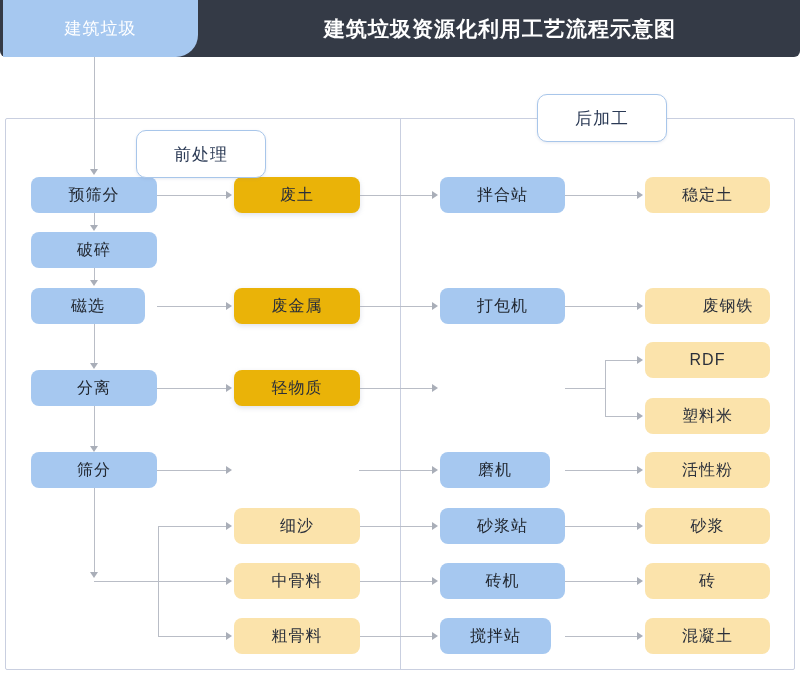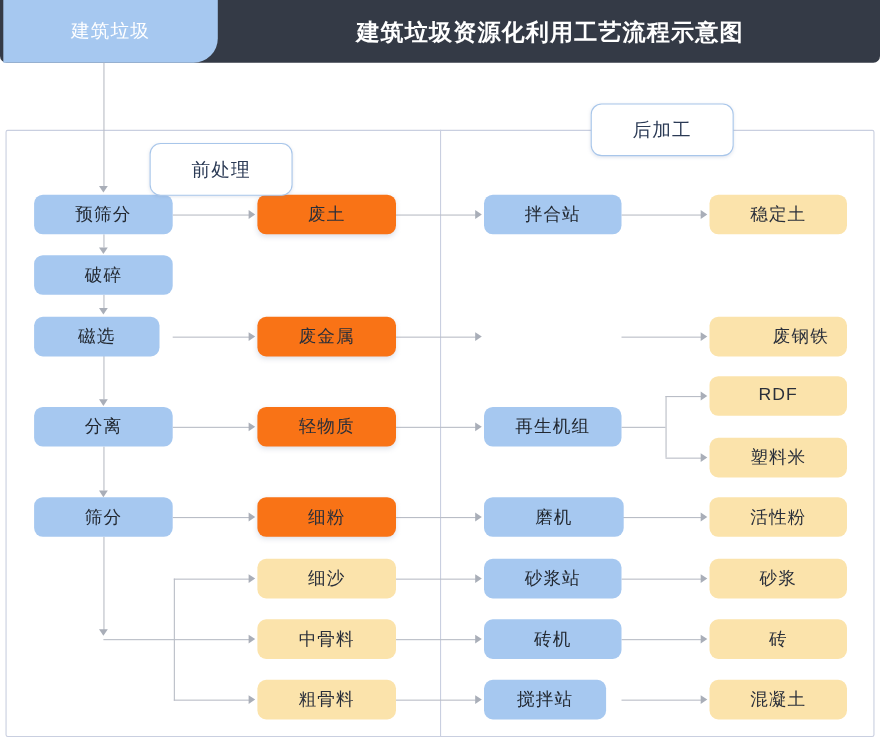--- a/index.html
+++ b/index.html
@@ -62,21 +62,21 @@
   .node{
     position:absolute;height:36px;
     border-radius:8px;
     display:flex;align-items:center;justify-content:center;
     font-size:16px;letter-spacing:1px;
     box-sizing:border-box;
     z-index:4;
   }
   .node.blue{background:#a6c8f0;color:#222831;}
   .node.white{
-    background:#f97316;color:#2a2f3a;
+    background:#eab308;color:#2a2f3a;
     box-shadow:0 2px 5px rgba(150,160,185,.30);
     text-align:right;
   }
   .node.amber{background:#fbe3ab;color:#2a2f3a;}
 
   
   .ln{position:absolute;background:#b9bdc6;z-index:2;}
   .ln.h{height:1px;}
   .ln.v{width:1px;}
   .arw{
@@ -187,28 +187,27 @@
 
   <div class="node blue" style="left:31px;top:232px;width:126px;">破碎</div>
   <div class="node blue" style="left:31px;top:177px;width:126px;">预筛分</div>
   <div class="node blue" style="left:31px;top:288px;width:114px;">磁选</div>
   <div class="node blue" style="left:31px;top:370px;width:126px;">分离</div>
   <div class="node blue" style="left:31px;top:452px;width:126px;">筛分</div>
 
   <div class="node white" style="left:234px;top:177px;width:126px;">废土</div>
   <div class="node white" style="left:234px;top:288px;width:126px;">废金属</div>
   <div class="node white" style="left:234px;top:370px;width:126px;">轻物质</div>
-  <div class="node white" style="left:234px;top:452px;width:126px;">细粉</div>
   <div class="node amber" style="left:234px;top:508px;width:126px;">细沙</div>
   <div class="node amber" style="left:234px;top:563px;width:126px;">中骨料</div>
   <div class="node amber" style="left:234px;top:618px;width:126px;">粗骨料</div>
 
   <div class="node blue" style="left:440px;top:177px;width:125px;">拌合站</div>
-  <div class="node blue" style="left:440px;top:370px;width:125px;">再生机组</div>
-  <div class="node blue" style="left:440px;top:452px;width:127px;">磨机</div>
+  <div class="node blue" style="left:440px;top:288px;width:125px;">打包机</div>
+  <div class="node blue" style="left:440px;top:452px;width:110px;">磨机</div>
   <div class="node blue" style="left:440px;top:508px;width:125px;">砂浆站</div>
   <div class="node blue" style="left:440px;top:563px;width:125px;">砖机</div>
   <div class="node blue" style="left:440px;top:618px;width:111px;">搅拌站</div>
 
   <div class="node amber" style="left:645px;top:177px;width:125px;">稳定土</div>
   <div class="node amber" style="left:645px;top:288px;width:125px;padding-left:41px;">废钢铁</div>
   <div class="node amber" style="left:645px;top:342px;width:125px;text-align:center;">RDF</div>
   <div class="node amber" style="left:645px;top:398px;width:125px;">塑料米</div>
   <div class="node amber" style="left:645px;top:452px;width:125px;">活性粉</div>
   <div class="node amber" style="left:645px;top:508px;width:125px;">砂浆</div>

